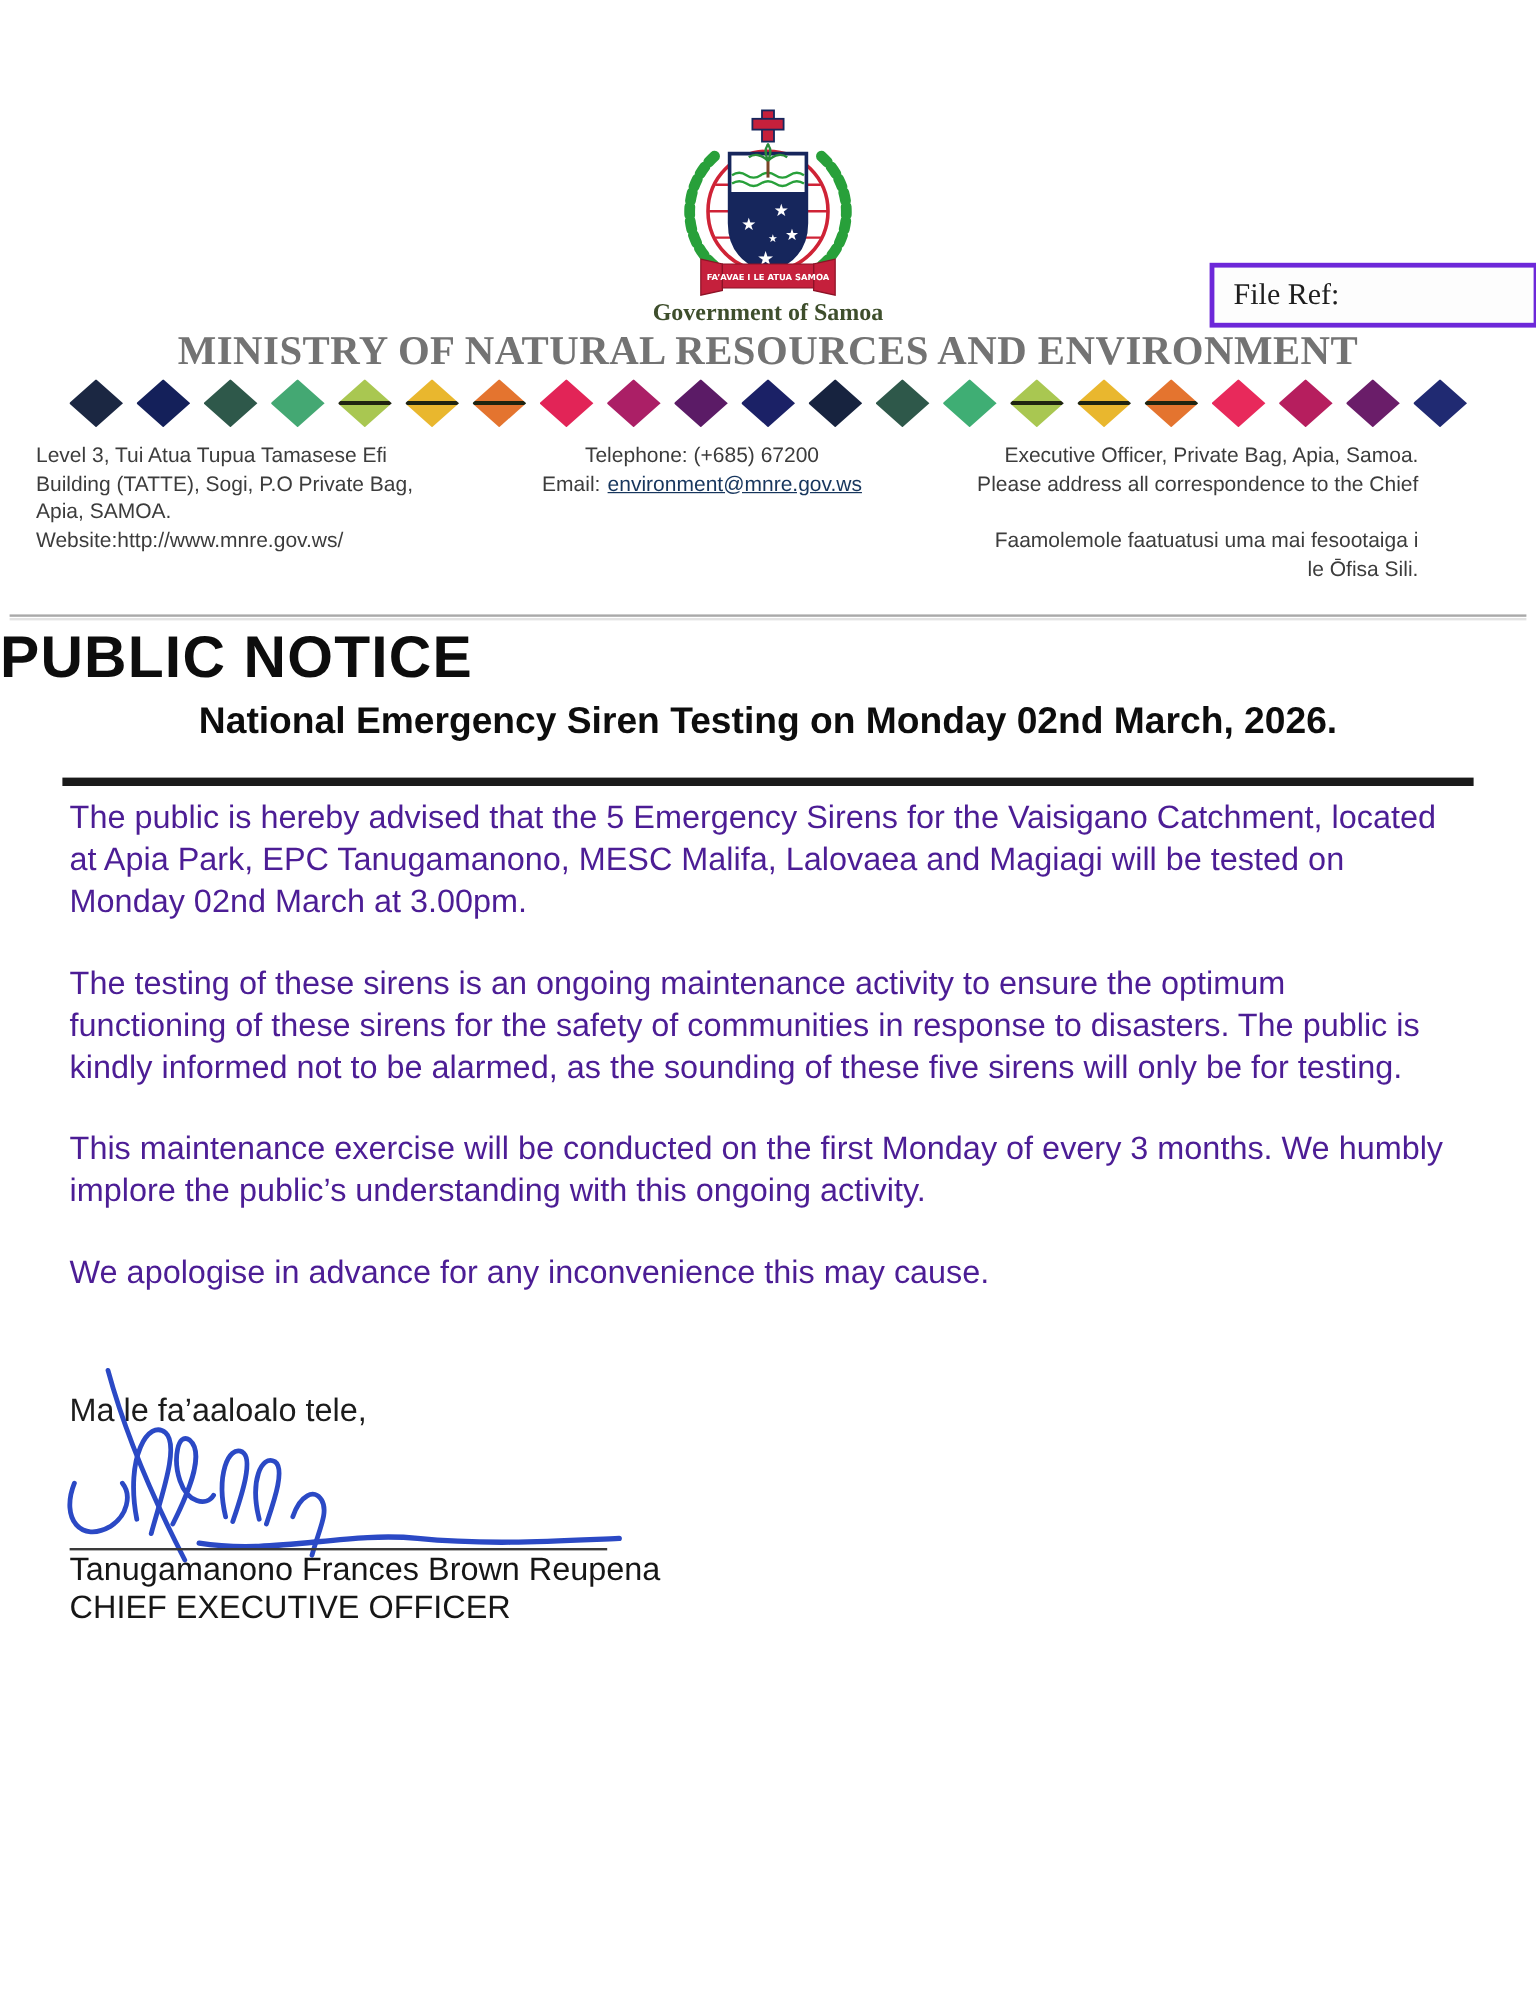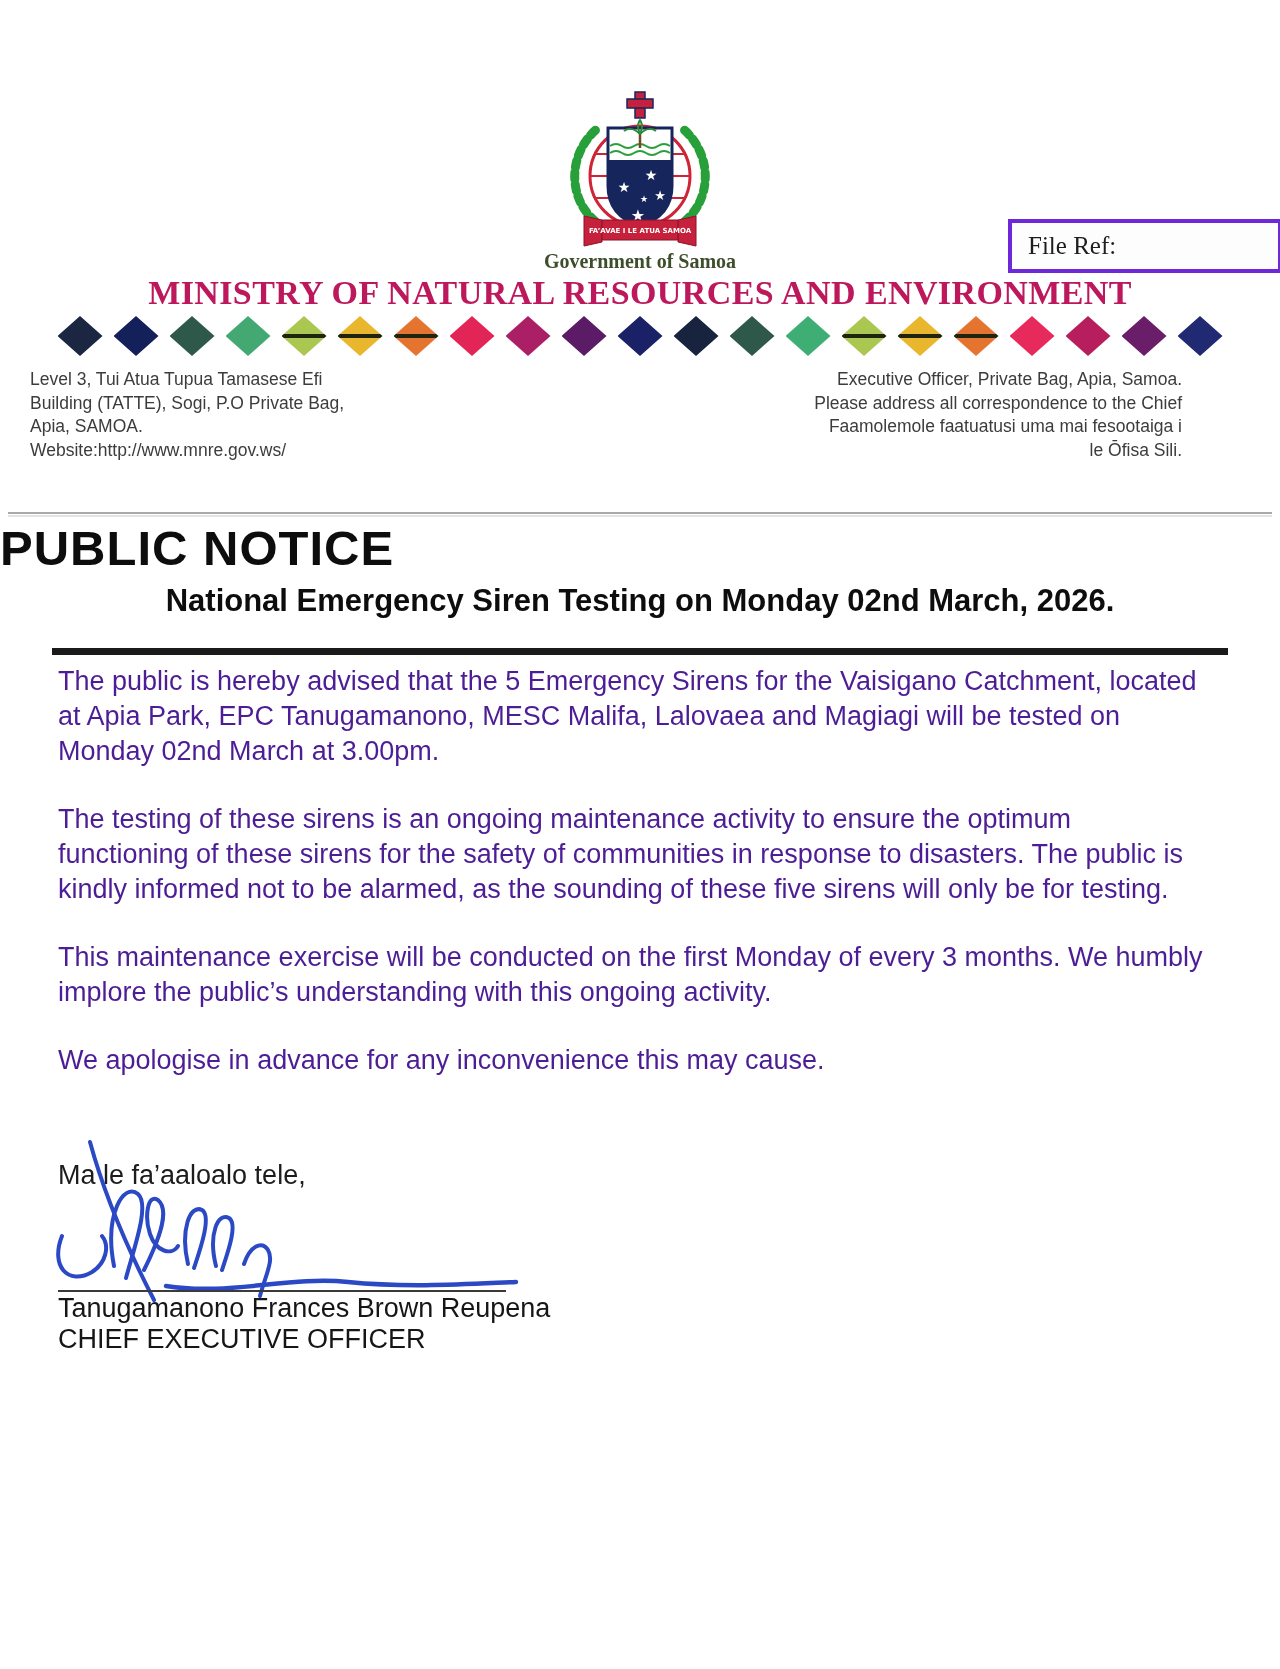--- a/index.html
+++ b/index.html
@@ -8,31 +8,31 @@
 
   
   .crest{position:absolute;left:550px;top:90px;width:180px;height:160px;}
   .file-ref{position:absolute;left:1008px;top:219px;width:250px;height:46px;
             border:4px solid #6d28d9;display:flex;align-items:center;padding-left:16px;
             font-family:"Liberation Serif",serif;font-size:25px;color:#1e1e1e;background:#fdfdfd;}
   .gov-label{position:absolute;left:0;top:250px;width:1280px;text-align:center;
              font-family:"Liberation Serif",serif;font-weight:700;font-size:20px;color:#3e4e2c;}
   .ministry-title{position:absolute;left:0;top:274px;width:1280px;text-align:center;
              font-family:"Liberation Serif",serif;font-weight:700;font-size:34px;
-             letter-spacing:.4px;color:#be185d;}
+             letter-spacing:.4px;color:#737373;}
   .diamond-row{position:absolute;left:0;top:316px;width:1280px;display:flex;
              justify-content:center;gap:11px;}
   .diamond{width:45px;height:40px;display:inline-block;
            clip-path:polygon(50% 0,100% 50%,50% 100%,0 50%);}
 
   .contact{position:absolute;top:368px;font-size:17.5px;line-height:23.5px;color:#3c3c3c;}
   .contact-left{left:30px;width:340px;text-align:left;}
   .contact-center{left:420px;width:330px;text-align:center;}
   .contact-right{left:790px;width:392px;text-align:right;}
-  .samoan-block{}
+  .samoan-block{margin-top:24px;}
   .email-link{color:#17365d;text-decoration:underline;margin-left:6px;cursor:pointer;}
   .edge-line{position:absolute;left:8px;top:512px;width:1264px;height:2px;background:#a9a9a9;
              box-shadow:0 3px 0 #e3e3e3;}
 
   
   .notice-title{position:absolute;left:0;top:520px;width:1280px;
                 font-weight:700;font-size:49px;letter-spacing:1px;color:#0d0d0d;}
   .notice-subtitle{position:absolute;left:0;top:583px;width:1280px;text-align:center;
                 font-weight:700;font-size:31px;color:#0d0d0d;}
   .thick-rule{position:absolute;left:52px;top:648px;width:1176px;height:7px;background:#1a1a1a;}
@@ -117,20 +117,26 @@
       <span class="diamond" style="background: rgb(32, 42, 114);"></span>
     </div>
 
   <div class="contact contact-left">
     <div>Level 3, Tui Atua Tupua Tamasese Efi</div>
     <div>Building (TATTE), Sogi, P.O Private Bag,</div>
     <div>Apia, SAMOA.</div>
     <div>Website:http://www.mnre.gov.ws/</div>
   </div>
 
+  <div class="contact contact-center">
+    <div>Telephone: (+685) 67200</div>
+    <div>
+      <span>Email:</span><span class="email-link">environment@mnre.gov.ws</span>
+    </div>
+  </div>
 
   <div class="contact contact-right">
     <div>Executive Officer, Private Bag, Apia, Samoa.</div>
     <div>Please address all correspondence to the Chief</div>
     <div class="samoan-block">
       <div>Faamolemole faatuatusi uma mai fesootaiga i</div>
       <div>le Ōfisa Sili.</div>
     </div>
   </div>
 

